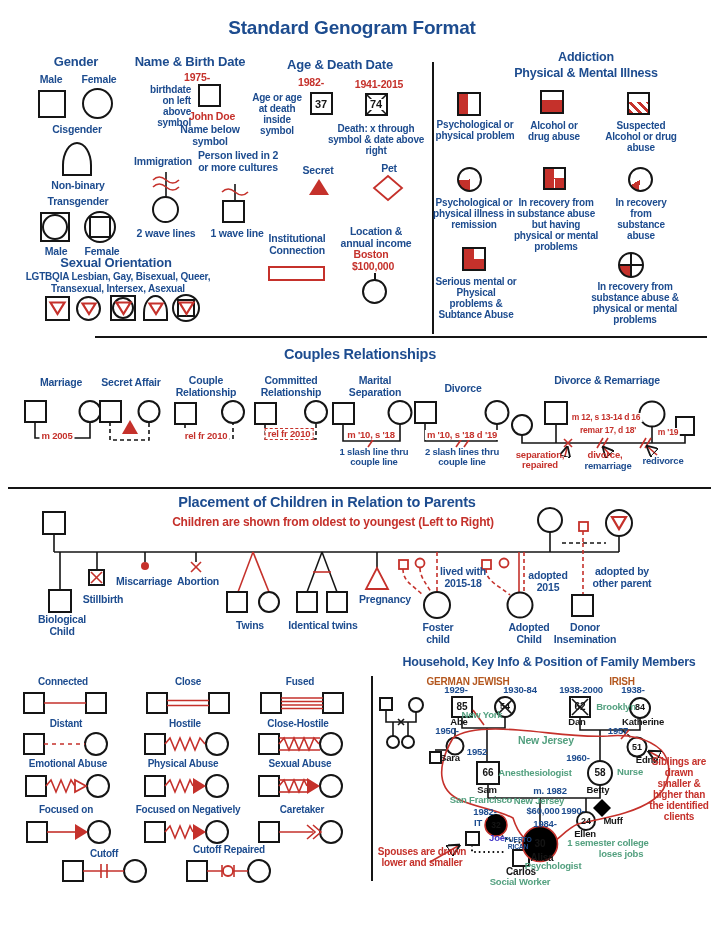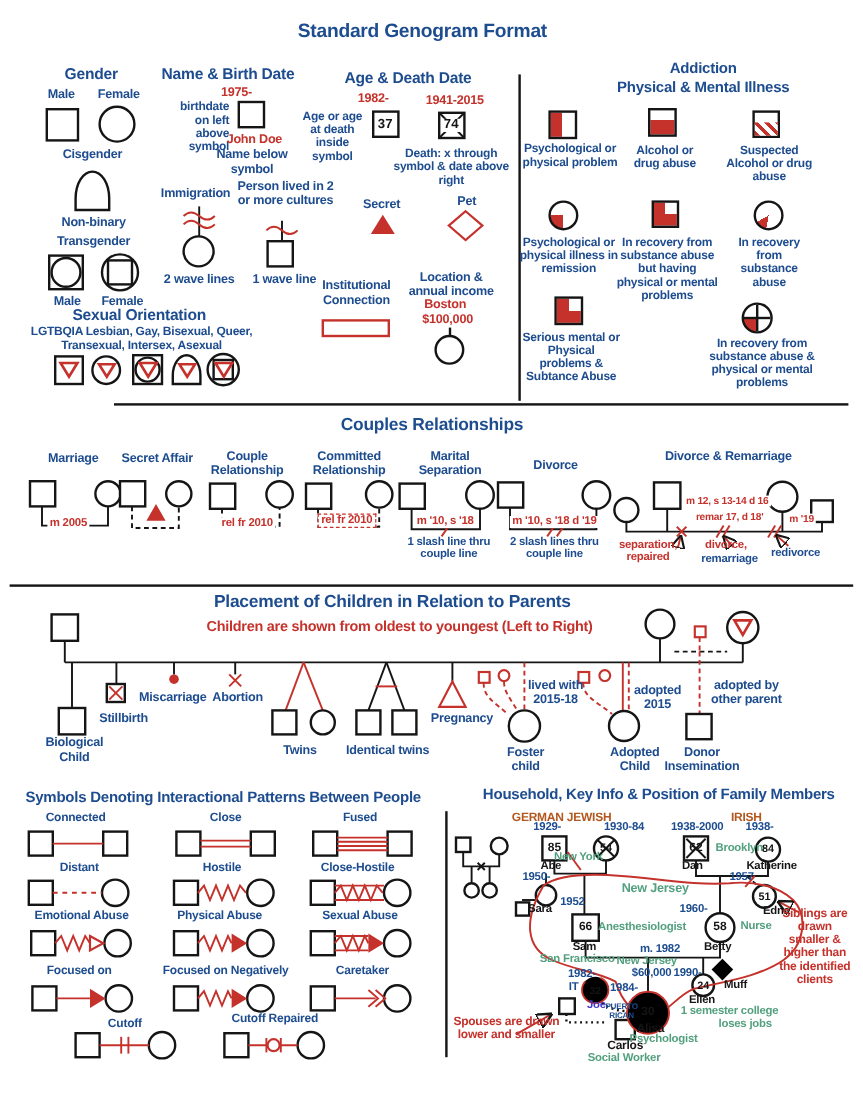--- a/index.html
+++ b/index.html
@@ -2,21 +2,21 @@
 <html><head>
 <meta charset="utf-8">
 <style>
   html,body{margin:0;padding:0;background:#fff}
   #page{position:relative;width:719px;height:930px;background:#fff;overflow:hidden;
         font-family:"Liberation Sans",sans-serif;}
   .t{position:absolute;transform:translateX(-50%);text-align:center;font-weight:bold;
      font-size:10.5px;line-height:1.1;color:#1d4c8f;white-space:nowrap;letter-spacing:-.2px}
   .w{white-space:normal}
   .tr{text-align:right;transform:none}
-  .h1{font-size:16px}.h2{font-size:14.5px}.h3{font-size:12.5px}.h4{font-size:13px}
+  .h1{font-size:19px}.h2{font-size:14.5px}.h3{font-size:12.5px}.h4{font-size:13px}
   .s9{font-size:9.5px}.s8{font-size:8.5px}.s7{font-size:6.8px}.s10{font-size:10px}
   .red{color:#c5312b}.green{color:#53a07f}.brown{color:#b4571e}.purple{color:#4338c9}.blk{color:#151515}
   .bg{background:#fff;padding:0 2px}
   .sq{position:absolute;border:2px solid #151515;background:#fff;box-sizing:border-box}
   .ci{position:absolute;border:2px solid #151515;border-radius:50%;background:#fff;box-sizing:border-box}
   .arch{position:absolute;border:2px solid #151515;border-radius:50% 50% 0 0/68% 68% 0 0;background:#fff;box-sizing:border-box}
   .redrect{position:absolute;border:2px solid #c5312b;background:#fff;box-sizing:border-box}
   .num{position:absolute;transform:translateX(-50%);font-weight:bold;font-size:10px;color:#151515;line-height:1}
   .vline,.hline{position:absolute;background:#151515}
   svg.abs{position:absolute;overflow:visible}
@@ -326,21 +326,20 @@
   <div class="t" style="left:250px;top:620px">Twins</div>
   <div class="t" style="left:323px;top:620px">Identical twins</div>
   <div class="t" style="left:385px;top:594px">Pregnancy</div>
   <div class="t w" style="left:463px;top:566px;width:62px">lived with 2015-18</div>
   <div class="t w" style="left:438px;top:622px;width:50px">Foster child</div>
   <div class="t w" style="left:548px;top:570px;width:56px">adopted 2015</div>
   <div class="t w" style="left:529px;top:622px;width:58px">Adopted Child</div>
   <div class="t w" style="left:622px;top:566px;width:78px">adopted by other parent</div>
   <div class="t w" style="left:585px;top:622px;width:92px">Donor Insemination</div>
 
-  <div class="t h3" style="left:186px;top:658px">Symbols Denoting Interactional Patterns Between People</div>
 
   <div class="t s10" style="left:63px;top:676px">Connected</div>
   <svg class="abs" style="left:22px;top:686px" width="90" height="36">
     <rect x="2" y="7" width="20" height="20" class="s"></rect>
       <rect x="64" y="7" width="20" height="20" class="s"></rect>
     <line x1="22" y1="17" x2="64" y2="17" class="r" stroke-width="1.5"></line>
     </svg>
   <div class="t s10" style="left:188px;top:676px">Close</div>
   <svg class="abs" style="left:145px;top:686px" width="90" height="36">
     <rect x="2" y="7" width="20" height="20" class="s"></rect>
@@ -546,21 +545,21 @@
   <div class="t s9 blk" style="left:585px;top:829px">Ellen</div>
   <div class="t s9 blk" style="left:613px;top:816px">Muff</div>
   <div class="t green s9" style="left:608px;top:838px">1 semester college</div>
   <div class="t green s9" style="left:621px;top:849px">loses jobs</div>
   <div class="t green s9" style="left:481px;top:795px">San Francisco</div>
   <div class="t s9" style="left:485px;top:807px">1982-</div>
   <div class="t s9" style="left:478px;top:818px">IT</div>
   <div class="num" style="left:496px;top:821px;font-size:8.5px">32</div>
   <div class="t purple s9" style="left:497px;top:833px">Joe</div>
   <div class="t w s7" style="left:518px;top:836px;width:36px">PUERTO RICAN</div>
-  <div class="t s9" style="left:520px;top:819px">1984-</div>
+  <div class="t s9" style="left:545px;top:819px">1984-</div>
   <div class="num" style="left:540px;top:839px">30</div>
   <div class="t s10 blk" style="left:542px;top:852px">Alisa</div>
   <div class="t green s9" style="left:553px;top:861px">Psychologist</div>
   <div class="t s10 blk" style="left:521px;top:866px">Carlos</div>
   <div class="t green s9" style="left:520px;top:877px">Social Worker</div>
   <div class="t w red s10" style="left:679px;top:756px;width:60px">Siblings are drawn smaller &amp; higher than the identified clients</div>
   <div class="t w red s10" style="left:422px;top:846px;width:104px">Spouses are drawn lower and smaller</div>
 
 </div>
 

